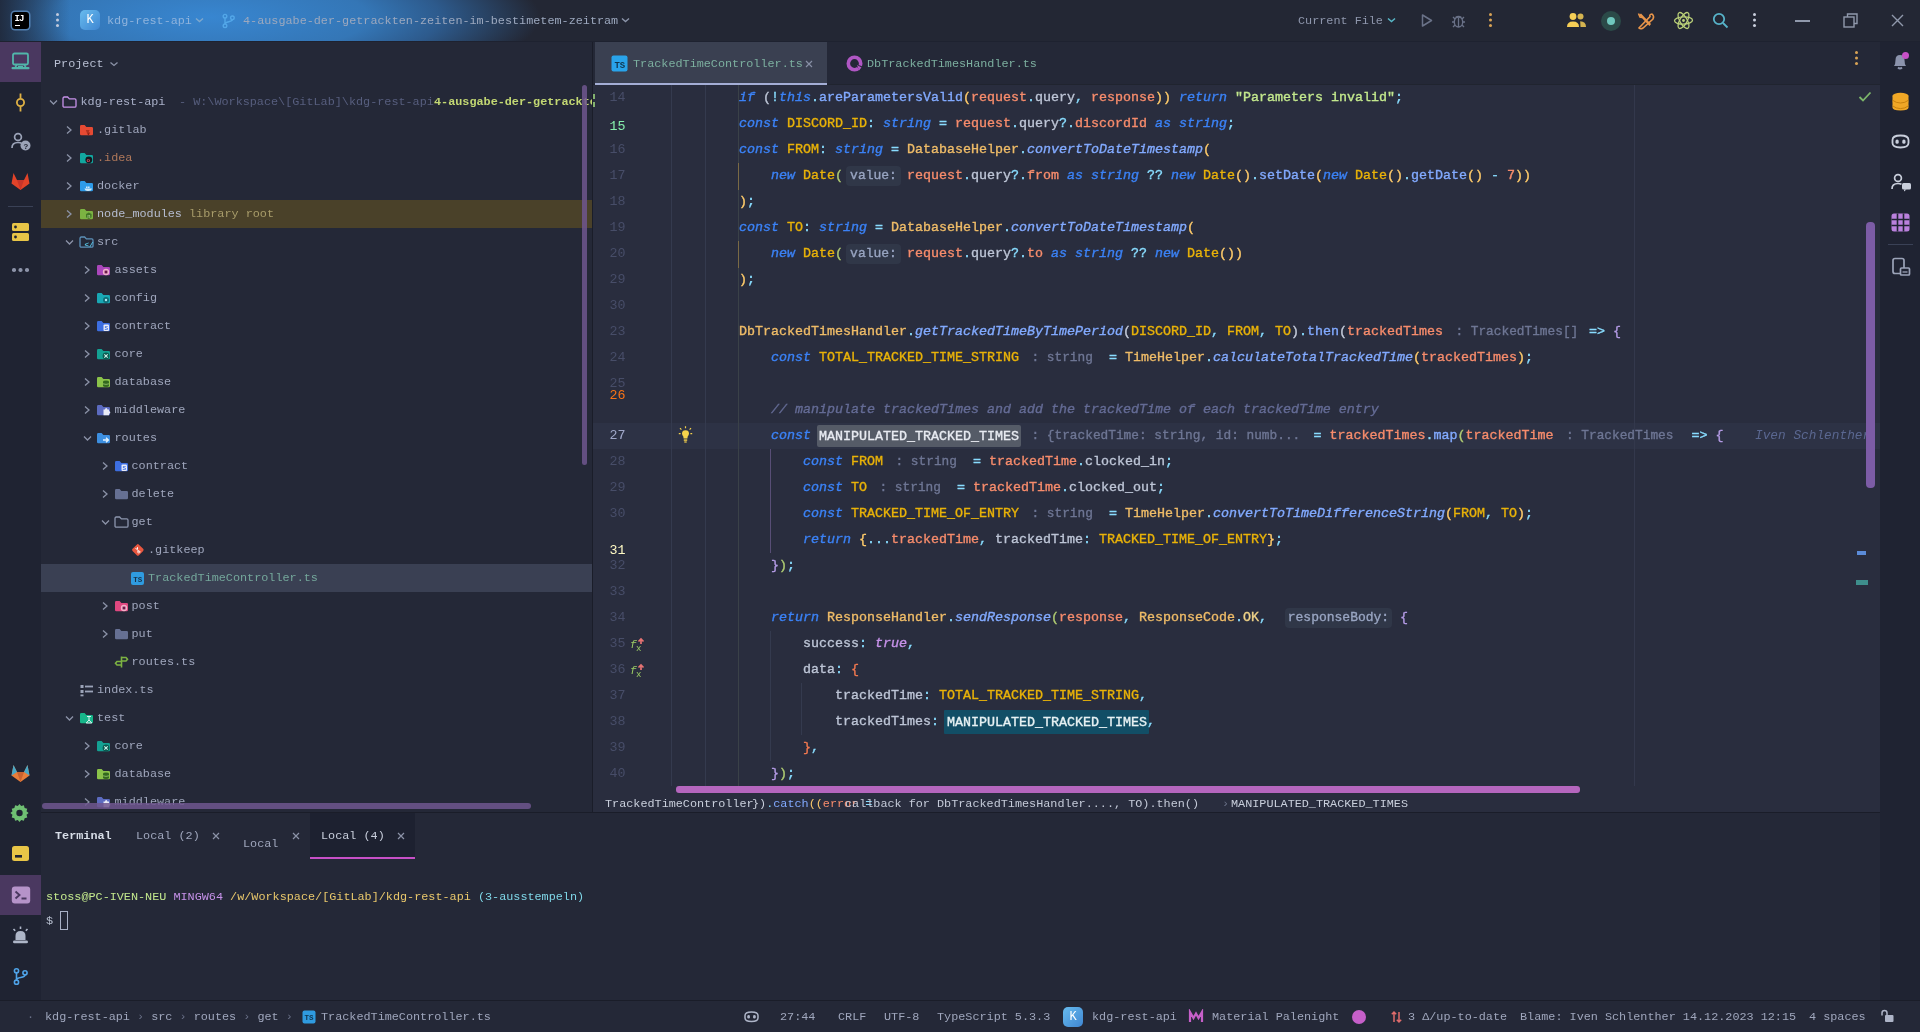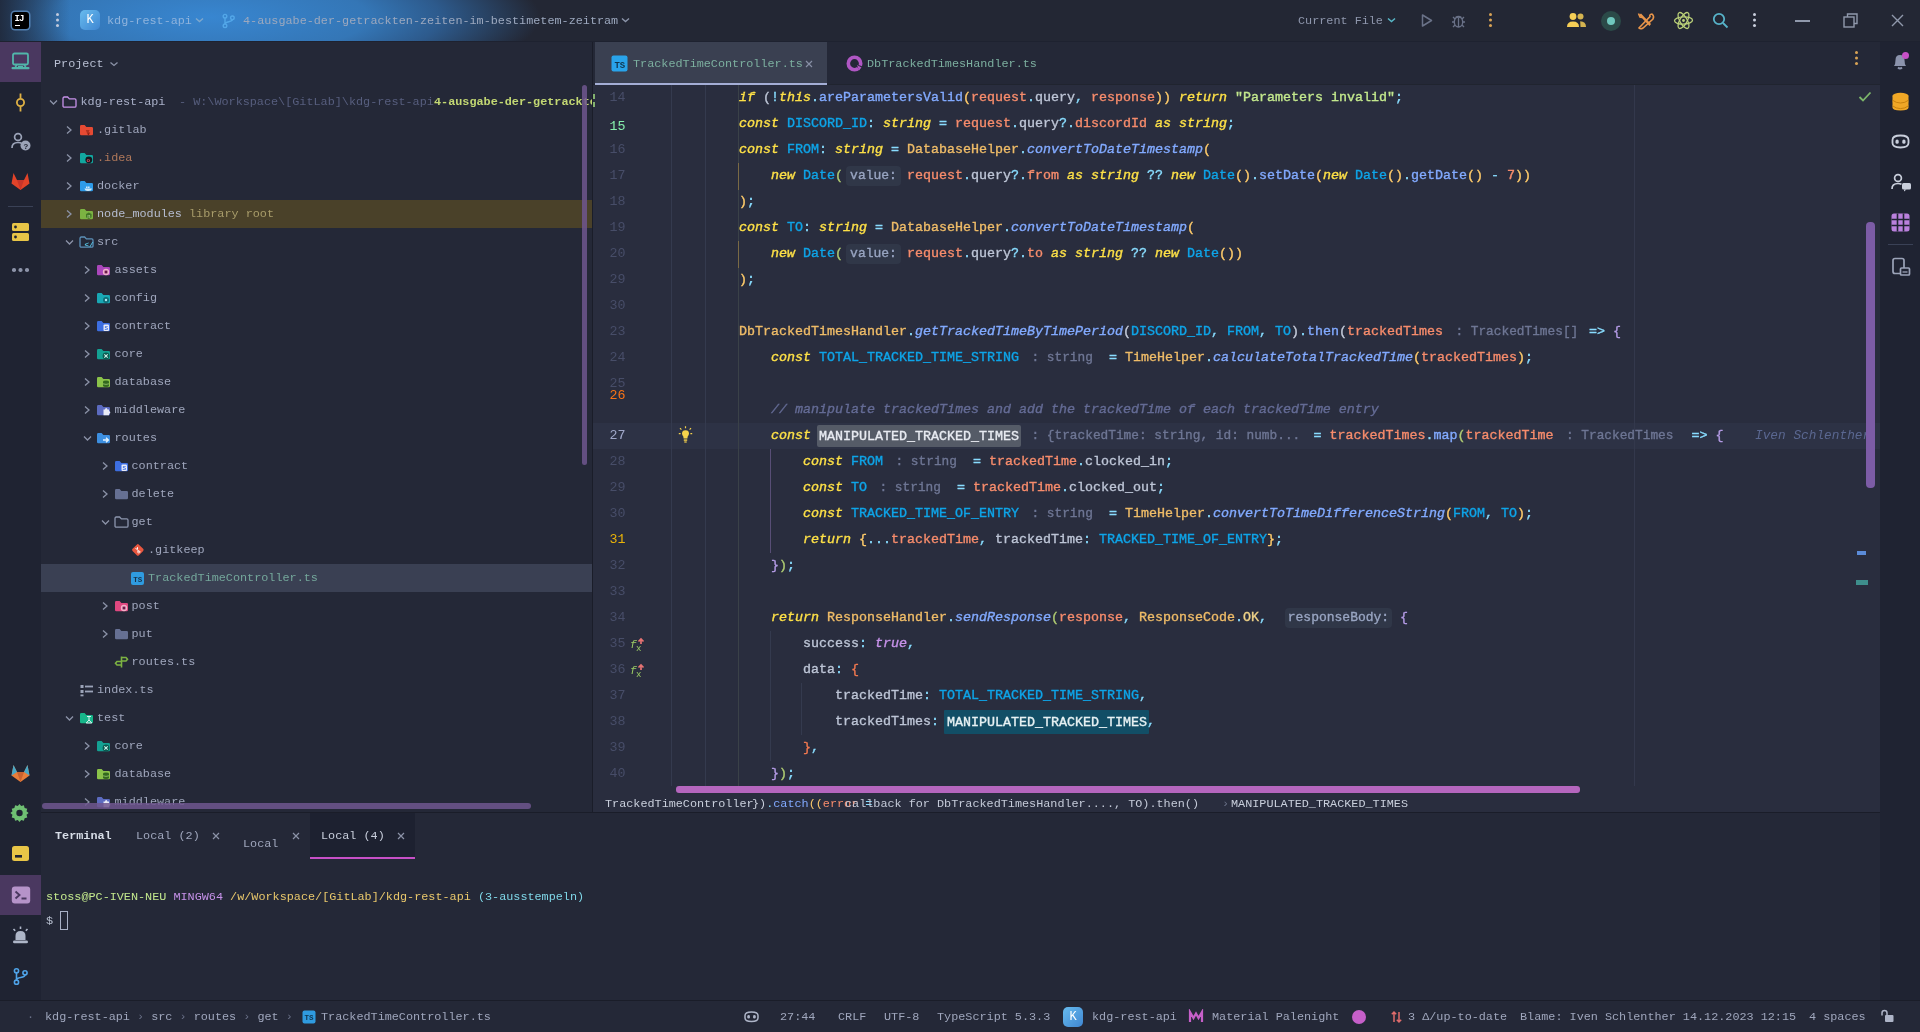--- a/index.html
+++ b/index.html
@@ -12,28 +12,28 @@
 #leftbar{left:0;top:42px;width:41px;height:958px;background:#1F2332}
 #rightbar{left:1880px;top:42px;width:40px;height:958px;background:#1F2332}
 #treepanel{left:41px;top:42px;width:551px;height:771px;background:#242837}
 #editor{left:592px;top:42px;width:1288px;height:771px;background:#292D3E}
 #tabbar{left:0;top:0;width:1288px;height:43px;background:#242837}
 #terminal{left:41px;top:813px;width:1839px;height:187px;background:#242837}
 #statusbar{left:0;top:1000px;width:1920px;height:32px;background:#242837;border-top:1px solid #1A1D29}
 .ui{font-size:11.8px;color:#9FA6BC}
 
 .code{font-size:13.33px;line-height:26px;white-space:pre;color:#BDC5D6;letter-spacing:0;-webkit-text-stroke:0.35px currentColor}
-.k{color:#fde047;font-style:italic}
+.k{color:#3b82f6;font-style:italic}
 .m{color:#82AAFF}
 .mi{color:#82AAFF;font-style:italic}
 .p{color:#F78C6C}
 .s{color:#C3E88D}
 .o{color:#89DDFF}
 .b{color:#FFCB6B}
-.c{color:#0ea5e9}
+.c{color:#eab308}
 .g{color:#646B95;font-style:italic}
 .t{color:#C792EA;font-style:italic}
 .bw{color:#C5CBDA}
 .bg{color:#AFCB72}
 .bp{color:#B39AE4}
 .bo{color:#F07850}
 .e{color:#EFBC68}
 .ei{color:#F0D388;}
 .n{color:#F78C6C}
 .h{display:inline-block;font-size:12.8px;color:#6E7694;vertical-align:top}
@@ -488,21 +488,21 @@
 <div class="ln" style="top:225px;color:#474D68">29</div>
 <div class="ln" style="top:251px;color:#474D68">30</div>
 <div class="ln" style="top:277px;color:#474D68">23</div>
 <div class="ln" style="top:303px;color:#474D68">24</div>
 <div class="ln" style="top:329px;color:#474D68">25</div>
 <div class="ln" style="top:341px;color:#f97316">26</div>
 <div class="ln" style="top:381px;color:#9FA7C8">27</div>
 <div class="ln" style="top:407px;color:#474D68">28</div>
 <div class="ln" style="top:433px;color:#474D68">29</div>
 <div class="ln" style="top:459px;color:#474D68">30</div>
-<div class="ln" style="top:485px;color:#eab308">31</div>
+<div class="ln" style="top:496px;color:#fef9c3">31</div>
 <div class="ln" style="top:511px;color:#474D68">32</div>
 <div class="ln" style="top:537px;color:#474D68">33</div>
 <div class="ln" style="top:563px;color:#474D68">34</div>
 <div class="ln" style="top:589px;color:#474D68">35</div>
 <div class="ln" style="top:615px;color:#474D68">36</div>
 <div class="ln" style="top:641px;color:#474D68">37</div>
 <div class="ln" style="top:667px;color:#474D68">38</div>
 <div class="ln" style="top:693px;color:#474D68">39</div>
 <div class="ln" style="top:719px;color:#474D68">40</div>
 <div class="code cl" style="top:43px">    <span class="k">if</span> (<span class="o">!</span><span class="k">this</span><span class="o">.</span><span class="m">areParametersValid</span><span class="b">(</span><span class="p">request</span><span class="o">.</span>query<span class="o">,</span> <span class="p">response</span><span class="b">))</span> <span class="k">return</span> <span class="s">"Parameters invalid"</span><span class="o">;</span></div>

